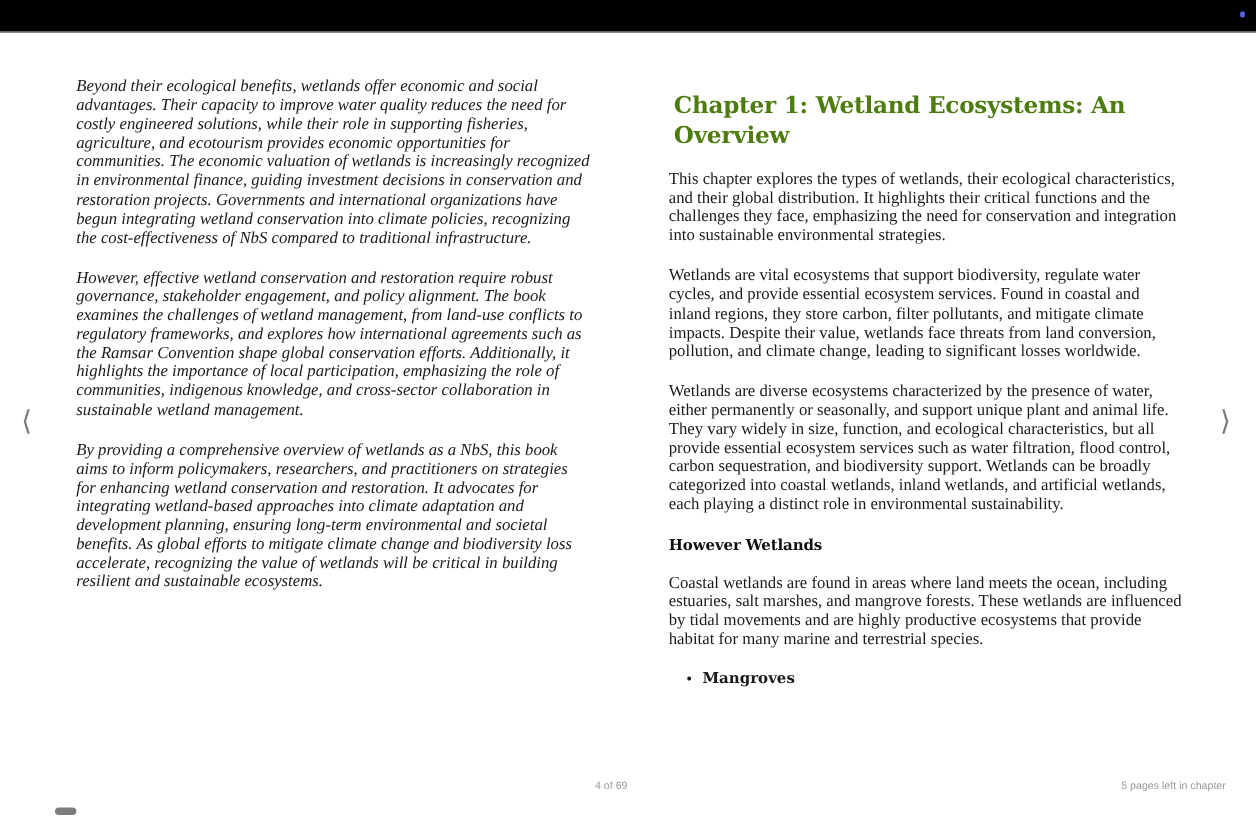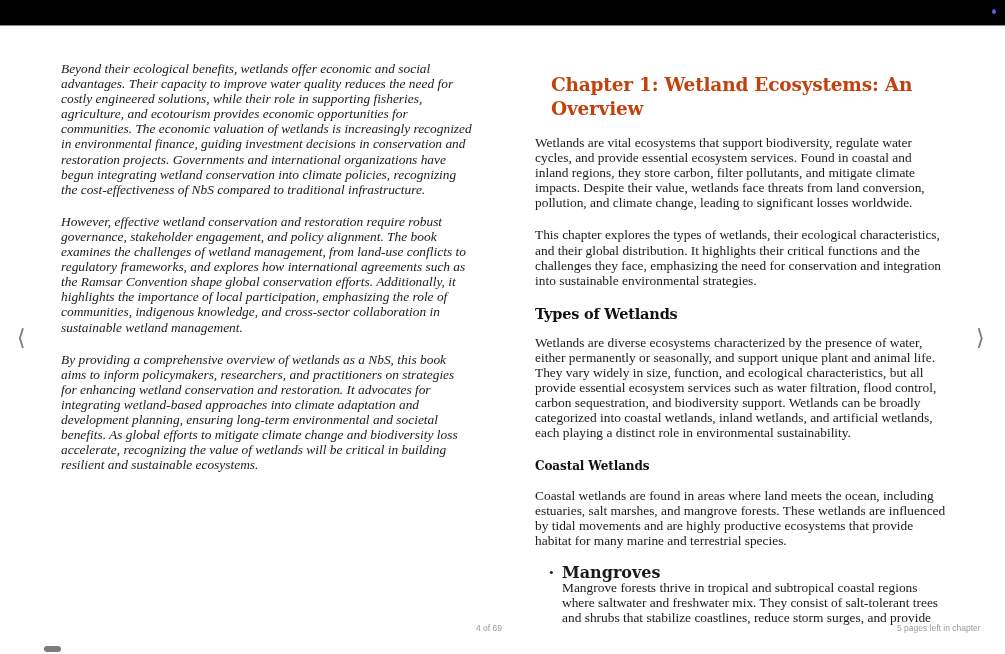--- a/index.html
+++ b/index.html
@@ -39,22 +39,22 @@
     .page-left { left: 61px; width: 412px; font-style: italic; }
     .page-right { left: 535px; width: 412px; top: 73px; }
     .page p {
       margin: 0 0 17px 0;
     }
     .chapter-title {
       font-family: "DejaVu Serif", serif;
       font-weight: bold;
       font-size: 18.5px;
       line-height: 24px;
-      margin: 0 0 14px 16px;
-      color: #c2410c;
+      margin: 0 0 14px 4px;
+      color: #4d7c0f;
       letter-spacing: -0.2px;
     }
     .section-title {
       font-family: "DejaVu Serif", serif;
       font-weight: bold;
       font-size: 14.5px;
       line-height: 18px;
       margin: 0 0 12px 0;
       color: #111;
       letter-spacing: -0.2px;
@@ -77,21 +77,21 @@
       position: relative;
     }
     ul.bullets li .bullet {
       position: absolute;
       left: -13px;
       top: 0;
     }
     .item-title {
       font-family: "DejaVu Serif", serif;
       font-weight: bold;
-      font-size: 16px;
+      font-size: 12px;
       display: block;
     }
     .nav-arrow {
       position: absolute;
       top: 323px;
       font-family: "DejaVu Sans", sans-serif;
       font-size: 22px;
       color: #7a7a7a;
       cursor: pointer;
       user-select: none;
@@ -126,31 +126,29 @@
 </div>
 
 <div class="page page-left">
   <p>Beyond their ecological benefits, wetlands offer economic and social advantages. Their capacity to improve water quality reduces the need for costly engineered solutions, while their role in supporting fisheries, agriculture, and ecotourism provides economic opportunities for communities. The economic valuation of wetlands is increasingly recognized in environmental finance, guiding investment decisions in conservation and restoration projects. Governments and international organizations have begun integrating wetland conservation into climate policies, recognizing the cost-effectiveness of NbS compared to traditional infrastructure.</p>
   <p>However, effective wetland conservation and restoration require robust governance, stakeholder engagement, and policy alignment. The book examines the challenges of wetland management, from land-use conflicts to regulatory frameworks, and explores how international agreements such as the Ramsar Convention shape global conservation efforts. Additionally, it highlights the importance of local participation, emphasizing the role of communities, indigenous knowledge, and cross-sector collaboration in sustainable wetland management.</p>
   <p>By providing a comprehensive overview of wetlands as a NbS, this book aims to inform policymakers, researchers, and practitioners on strategies for enhancing wetland conservation and restoration. It advocates for integrating wetland-based approaches into climate adaptation and development planning, ensuring long-term environmental and societal benefits. As global efforts to mitigate climate change and biodiversity loss accelerate, recognizing the value of wetlands will be critical in building resilient and sustainable ecosystems.</p>
 </div>
 
 <div class="page page-right">
   <h1 class="chapter-title">Chapter 1: Wetland Ecosystems: An Overview</h1>
+  <p>This chapter explores the types of wetlands, their ecological characteristics, and their global distribution. It highlights their critical functions and the challenges they face, emphasizing the need for conservation and integration into sustainable environmental strategies.</p>
   <p>Wetlands are vital ecosystems that support biodiversity, regulate water cycles, and provide essential ecosystem services. Found in coastal and inland regions, they store carbon, filter pollutants, and mitigate climate impacts. Despite their value, wetlands face threats from land conversion, pollution, and climate change, leading to significant losses worldwide.</p>
-  <p>This chapter explores the types of wetlands, their ecological characteristics, and their global distribution. It highlights their critical functions and the challenges they face, emphasizing the need for conservation and integration into sustainable environmental strategies.</p>
-  <h2 class="section-title">Types of Wetlands</h2>
   <p>Wetlands are diverse ecosystems characterized by the presence of water, either permanently or seasonally, and support unique plant and animal life. They vary widely in size, function, and ecological characteristics, but all provide essential ecosystem services such as water filtration, flood control, carbon sequestration, and biodiversity support. Wetlands can be broadly categorized into coastal wetlands, inland wetlands, and artificial wetlands, each playing a distinct role in environmental sustainability.</p>
-  <h3 class="sub-title">Coastal Wetlands</h3>
+  <h3 class="sub-title">However Wetlands</h3>
   <p>Coastal wetlands are found in areas where land meets the ocean, including estuaries, salt marshes, and mangrove forests. These wetlands are influenced by tidal movements and are highly productive ecosystems that provide habitat for many marine and terrestrial species.</p>
   <ul class="bullets">
     <li>
       <span class="bullet">•</span>
       <span class="item-title">Mangroves</span>
-      <span>Mangrove forests thrive in tropical and subtropical coastal regions where saltwater and freshwater mix. They consist of salt-tolerant trees and shrubs that stabilize coastlines, reduce storm surges, and provide</span>
     </li>
   </ul>
 </div>
 
 <div class="nav-arrow nav-prev">⟨</div>
 <div class="nav-arrow nav-next">⟩</div>
 
 <div class="footer-text page-counter">4 of 69</div>
 <div class="footer-text chapter-left">5 pages left in chapter</div>
 

